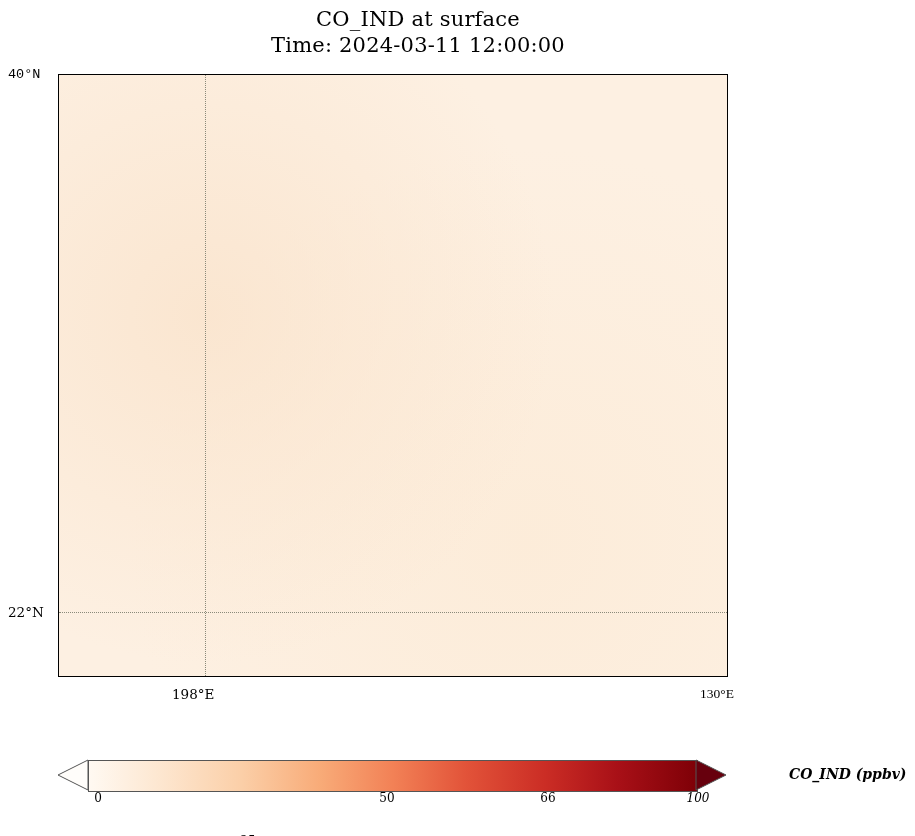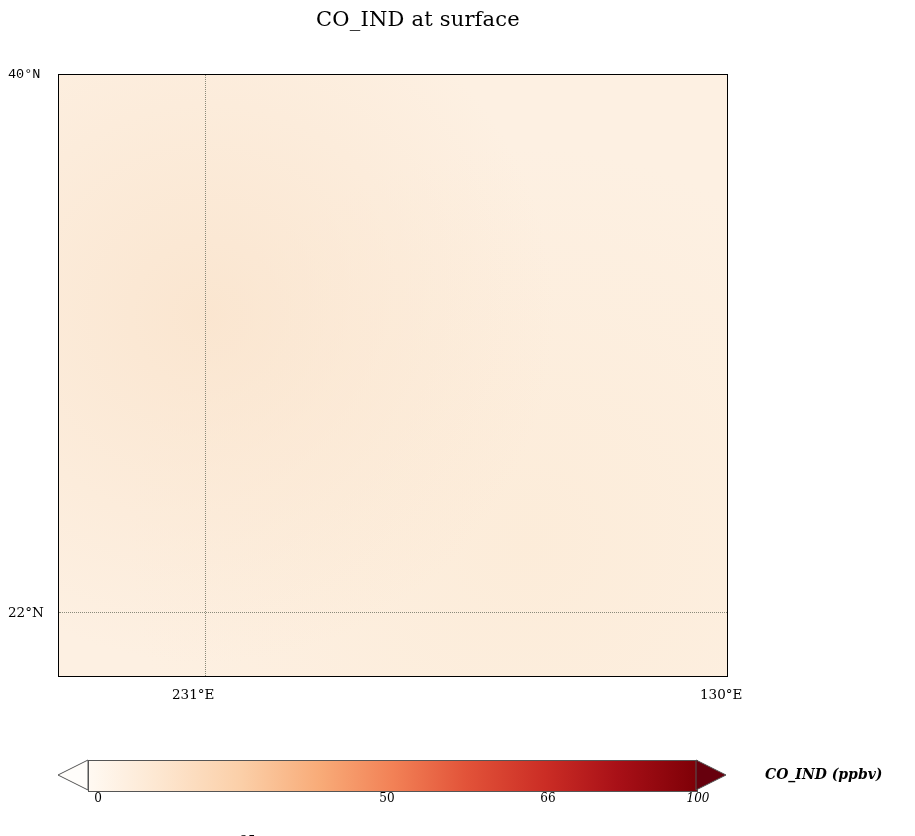--- a/index.html
+++ b/index.html
@@ -39,29 +39,30 @@
             #f8ab78 38%,
             #f28156 50%,
             #e25339 62%,
             #cb2d25 75%,
             #a81017 87%,
             #7e0007 100%);
         border:1px solid #555;}
   #cbar-left-tri{position:absolute;left:0;top:0;width:30px;height:30px;}
   #cbar-right-tri{position:absolute;left:638px;top:0;width:30px;height:30px;}
   .cbtick{position:absolute;top:31px;font-size:12px;transform:translateX(-50%);}
-  #cbar-title{position:absolute;left:765px;top:766px;font-size:14px;
+  #cbar-title{position:absolute;left:789px;top:766px;font-size:14px;
               font-weight:bold;font-style:italic;white-space:nowrap;text-align:right;}
   svg{display:block;overflow:visible;}
 </style>
 </head>
 <body>
 
 <div id="title-block">
   <div class="tline">CO_IND at surface</div>
+  <div class="tline">Time: 2024-03-11 12:00:00</div>
 </div>
 
 <div id="map-frame">
   <div id="map-bg"></div>
 
   <div class="grat grat-v" style="left:146px;top:0;height:601px;"></div>
   <div class="grat grat-h" style="left:0;top:537px;width:668px;"></div>
 
   <svg width="668" height="601" viewBox="0 0 668 601">
     <g fill="none" stroke="#000" stroke-width="0.8">
@@ -348,22 +349,22 @@
         <path d="M352 406 L340 396 M340 396 L344 402 M340 396 L352 400"></path>
         <path d="M402 326 L390 316 M390 316 L394 322 M390 316 L402 320"></path>
         <path d="M366 354 L354 344 M354 344 L358 350 M354 344 L366 348"></path>
       </g>
     </g>
   </svg>
 </div>
 
 <div class="axlabel" style="left:8px;top:67px;font-family:Liberation Mono, monospace;">40°N</div>
 <div class="axlabel" style="left:8px;top:604px;">22°N</div>
-<div class="axlabel" style="left:172px;top:686px;">231°E</div>
-<div class="axlabel" style="left:700px;top:686px;">130°E</div>
+<div class="axlabel" style="left:172px;top:686px;">198°E</div>
+<div class="axlabel" style="left:700px;top:686px;font-family:Liberation Serif, serif;">130°E</div>
 
 <div id="cbar-wrap">
   <svg id="cbar-left-tri" width="30" height="30" viewBox="0 0 30 30">
     <polygon points="30,0 30,30 0,15" fill="#fffdfa" stroke="#555" stroke-width="1"></polygon>
   </svg>
   <div id="cbar"></div>
   <svg id="cbar-right-tri" width="30" height="30" viewBox="0 0 30 30">
     <polygon points="0,0 0,30 30,15" fill="#67000d" stroke="#555" stroke-width="1"></polygon>
   </svg>
 

